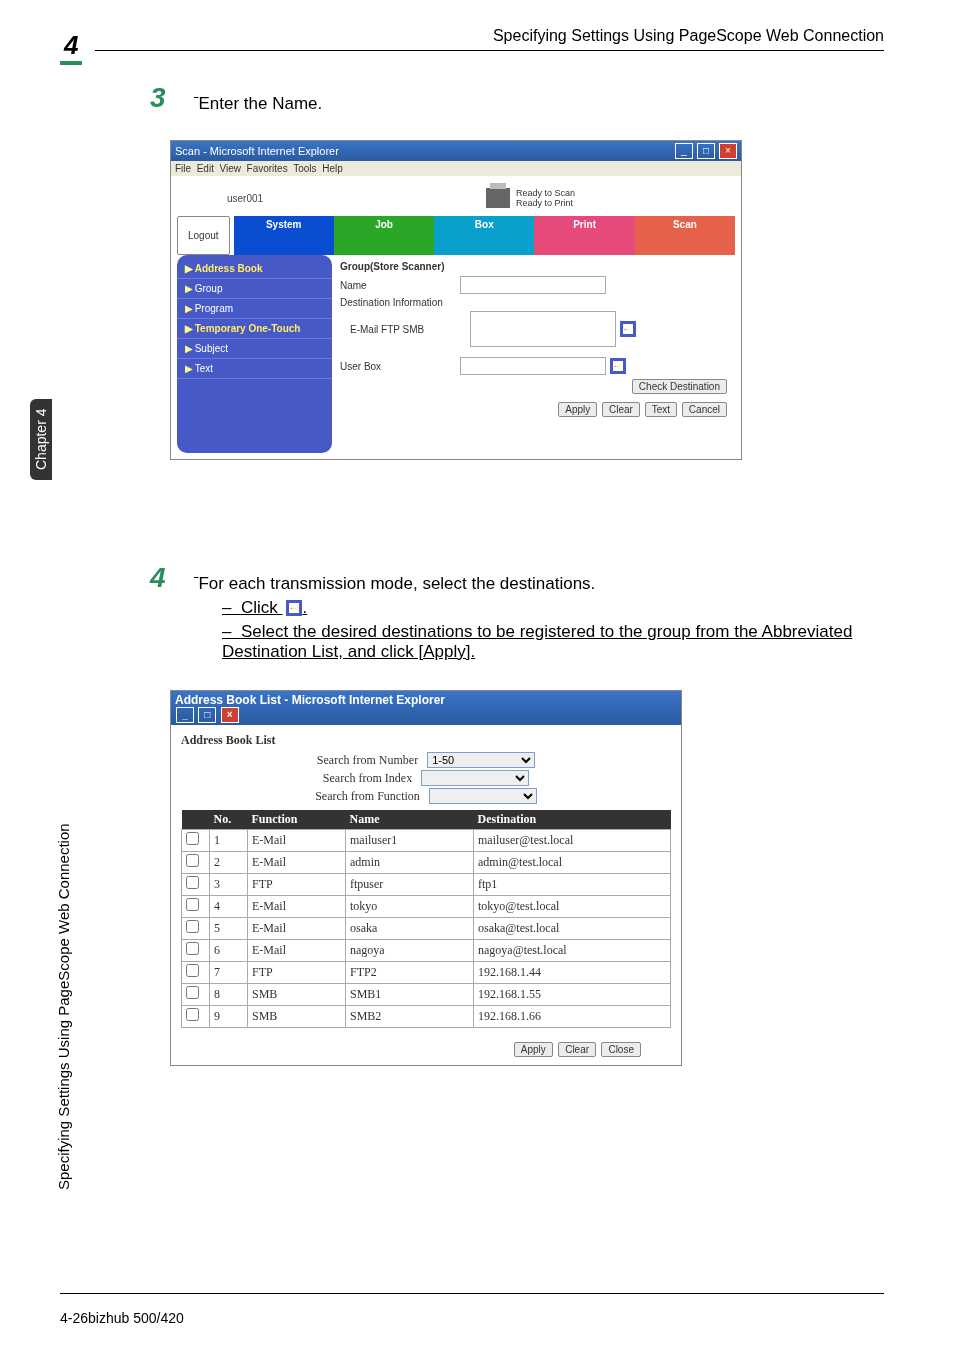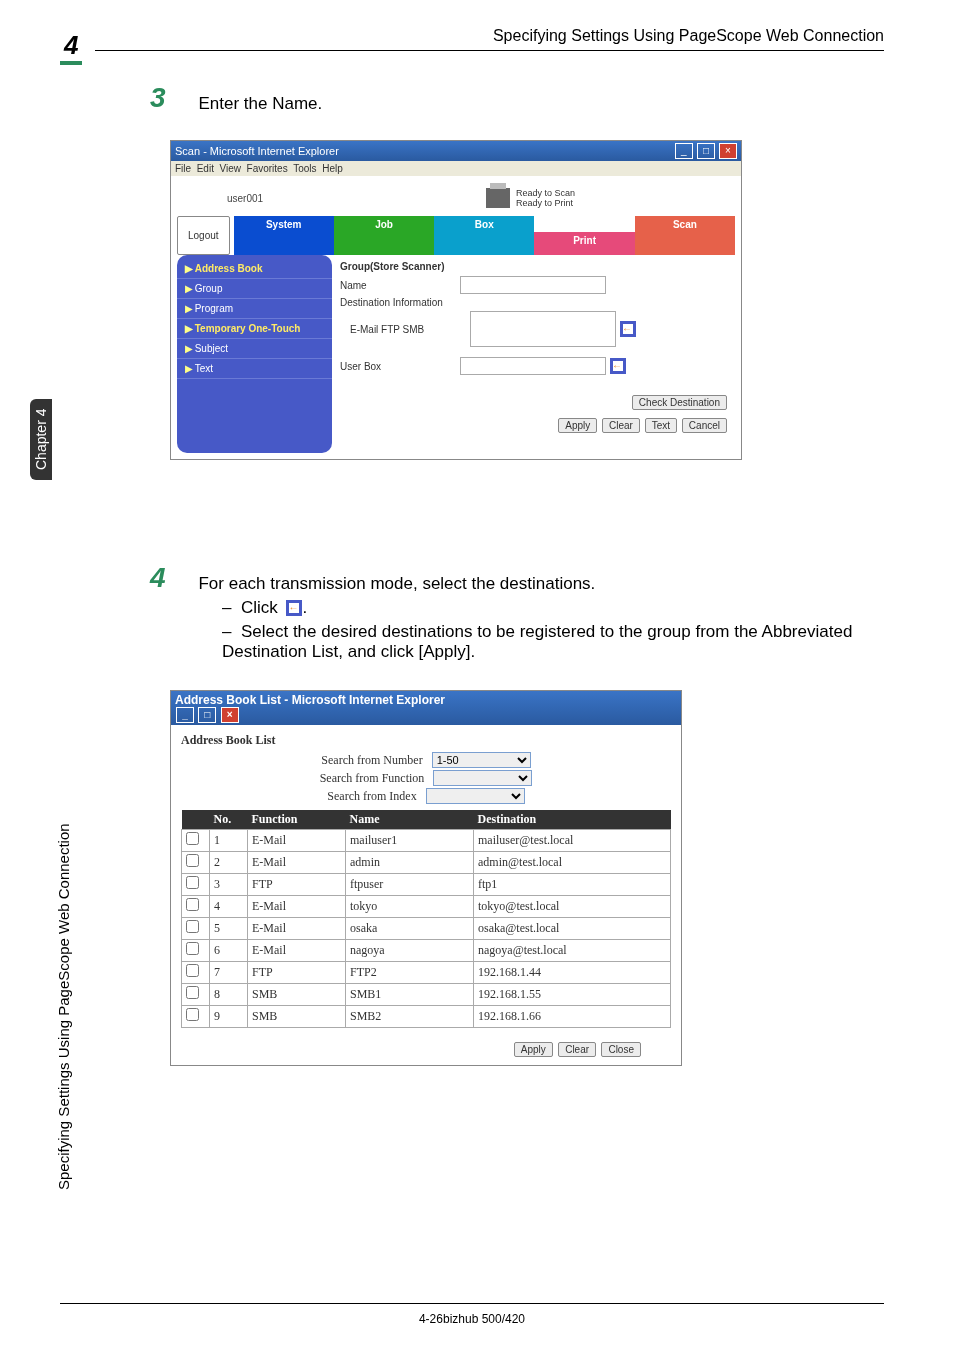--- a/index.html
+++ b/index.html
@@ -3,71 +3,71 @@
 <meta charset="utf-8">
 <style>
 body { margin:0; background:#fff; font-family:Arial,Helvetica,sans-serif; color:#000; width:954px; }
 .page { position:relative; width:954px; height:1352px; }
 .chapter-badge { position:absolute; left:60px; top:30px; font-size:26px; font-weight:bold; border-bottom:4px solid #2b8c5c; padding:0 4px; font-style:italic; }
 .header-line { position:absolute; top:50px; left:95px; right:70px; border-bottom:1px solid #000; }
 .header-title { position:absolute; top:27px; right:70px; font-size:16px; }
 .side-tab { position:absolute; left:30px; top:480px; transform:rotate(-90deg); transform-origin:left top; background:#333; color:#fff; padding:3px 10px; border-radius:6px 6px 0 0; font-size:14px; white-space:nowrap; }
 .side-label { position:absolute; left:55px; top:1190px; transform:rotate(-90deg); transform-origin:left top; font-size:15px; white-space:nowrap; }
 
-.step { position:absolute; left:150px; right:70px; }
+.step { position:absolute; left:150px; right:70px;text-decoration:underline; }
 .step-num { font-size:28px; color:#2b8c5c; font-weight:bold; font-style:italic; display:inline-block; width:44px; vertical-align:top; }
 .step-text { display:inline-block; font-size:17px; vertical-align:top; margin-top:12px; }
 .bullet-row { margin-left:72px; font-size:17px; margin-top:4px; }
 
 .shot1 { position:absolute; left:170px; top:140px; width:570px; border:1px solid #888; }
 .shot1 .titlebar { background:linear-gradient(#3a74c6,#2a5aa0); color:#fff; padding:2px 4px; font-size:11px; display:flex; justify-content:space-between; align-items:center; }
 .titlebar .winbtns span { display:inline-block; width:16px; height:14px; margin-left:1px; color:#fff; font-size:10px; text-align:center; line-height:14px; border:1px solid #fff; }
 .titlebar .winbtns .xb { background:#d04030; }
 .menubar { background:#eceada; font-size:10px; padding:2px 4px; color:#333; }
 .shot1-body { background:#fff; padding:6px; font-size:10px; }
 .status-area { display:flex; align-items:center; padding:6px 0 8px 50px; }
 .status-area .user { margin-right:auto; color:#444; font-size:10px; padding-left:0;}
 .status-msgs { text-align:left; font-size:9px; color:#333; }
 .tabbar { display:flex; }
 .tabbar .btn-logout { background:#fff; border:1px solid #888; padding:13px 10px; font-size:10px; margin-right:4px; border-radius:2px; color:#333;}
 .tabbar .tab { flex:1; text-align:center; padding:3px 0; font-size:10px; font-weight:bold; color:#fff; }
 .tabbar .tab.system { background:#0a4dd0; }
 .tabbar .tab.job { background:#2aa726; }
 .tabbar .tab.box { background:#0aa0cc; }
-.tabbar .tab.print { background:#e64a7a;margin-top:16px; }
+.tabbar .tab.print { background:#e64a7a; }
 .tabbar .tab.scan { background:#e6614a; }
 .shot1-main { display:flex; }
 .navcol { width:155px; background:#4759c7; padding:4px 0; min-height:190px;border-radius:10px;}
 .navcol .item { color:#fff; font-size:10px; padding:4px 8px; border-bottom:1px solid #6a7ad6; }
 .navcol .item .arrow { color:#ff8; margin-right:2px; }
 .navcol .item.sel { color:#ffeb66; font-weight:bold; }
 .mainpane { flex:1; background:#fff; padding:6px 8px; font-size:10px; color:#333; }
 .mainpane .hd { font-weight:bold; margin-bottom:4px; font-size:10px;}
 .mainpane .row { display:flex; align-items:center; margin:3px 0; }
 .mainpane .lbl { width:120px; }
 .mainpane input.txt { border:1px solid #aaa; width:140px; height:14px; }
 .mainpane textarea { border:1px solid #aaa; width:140px; height:30px; font-size:10px; resize:none; }
 .icon-list { margin-left:4px; display:inline-block; width:16px; height:16px; background:#4759c7; position:relative; vertical-align:middle;}
 .icon-list::before { content:""; position:absolute; left:3px; top:3px; width:10px; height:10px; background:#fff; }
 .icon-list::after { content:"←"; position:absolute; left:2px; top:1px; font-size:10px; color:#e68a2e; }
 .btnrow { text-align:right; margin-top:8px; }
 .btnrow button, .btnrow-long button { border:1px solid #888; background:#ececec; font-size:10px; padding:1px 6px; border-radius:2px; margin-left:2px; color:#333;}
-.btnrow-long { text-align:right; margin-top:20px; }
+.btnrow-long { text-align:right; margin-top:4px; }
 
 .shot2 { position:absolute; left:170px; top:690px; width:510px; border:1px solid #888; }
 .shot2 .titlebar { background:linear-gradient(#3a74c6,#2a5aa0); color:#fff; padding:2px 4px; font-size:12px; font-weight:bold; display:flex; justify-content:space-between;flex-direction:column; }
 .shot2-body { background:#fff; padding:8px 10px; font-size:12px; color:#333; }
 .abl-title { font-weight:bold; font-size:12px; margin-bottom:4px; font-family:"Times New Roman",serif;}
 .filter-row { text-align:center; margin:2px 0; font-size:12px; font-family:"Times New Roman",serif;}
-.filter-row select { border:1px solid #7a9fd0; width:99px; font-size:11px; }
+.filter-row select { border:1px solid #7a9fd0; width:108px; font-size:11px; }
 table.abl { border-collapse:collapse; width:100%; margin-top:6px; font-size:12px; font-family:"Times New Roman",serif;}
 table.abl th { background:#333; color:#fff; text-align:left; padding:2px 4px; font-weight:bold; }
 table.abl td { border:1px solid #aaa; padding:2px 4px; }
 table.abl td.chk input { margin:0; }
-.footer { position:absolute; bottom:26px; left:60px; right:70px; display:flex; justify-content:center; font-size:12px; border-top:1px solid #000; padding-top:8px;}
+.footer { position:absolute; bottom:26px; left:60px; right:70px; display:flex; justify-content:flex-start; font-size:14px; border-top:1px solid #000; padding-top:16px;}
 .printer-icon { display:inline-block; width:24px; height:20px; background:#666; vertical-align:middle; margin-right:6px; position:relative;}
 .printer-icon::after { content:""; position:absolute; left:4px; top:-5px; width:16px; height:6px; background:#bbb;}
 </style>
 </head>
 <body>
 
 <div class="page">
   <div class="chapter-badge">4</div>
   <div class="header-title">Specifying Settings Using PageScope Web Connection</div>
   <div class="header-line"></div>
@@ -172,25 +172,25 @@
         <span class="xb">×</span>
       </span>
     </div>
     <div class="shot2-body">
       <div class="abl-title">Address Book List</div>
       <div class="filter-row">
         <span>Search from Number</span>&nbsp;&nbsp;
         <select><option>1-50</option></select>
       </div>
       <div class="filter-row">
+        <span>Search from Index</span>&nbsp;&nbsp;
+        <select><option></option></select>
+      </div>
+      <div class="filter-row">
         <span>Search from Function</span>&nbsp;&nbsp;
-        <select><option></option></select>
-      </div>
-      <div class="filter-row">
-        <span>Search from Index</span>&nbsp;&nbsp;
         <select><option></option></select>
       </div>
       <table class="abl">
         <tbody>
             <tr>
           <th style="width:20px;"></th>
           <th style="width:30px;">No.</th>
           <th style="width:90px;">Function</th>
           <th style="width:120px;">Name</th>
           <th>Destination</th>

